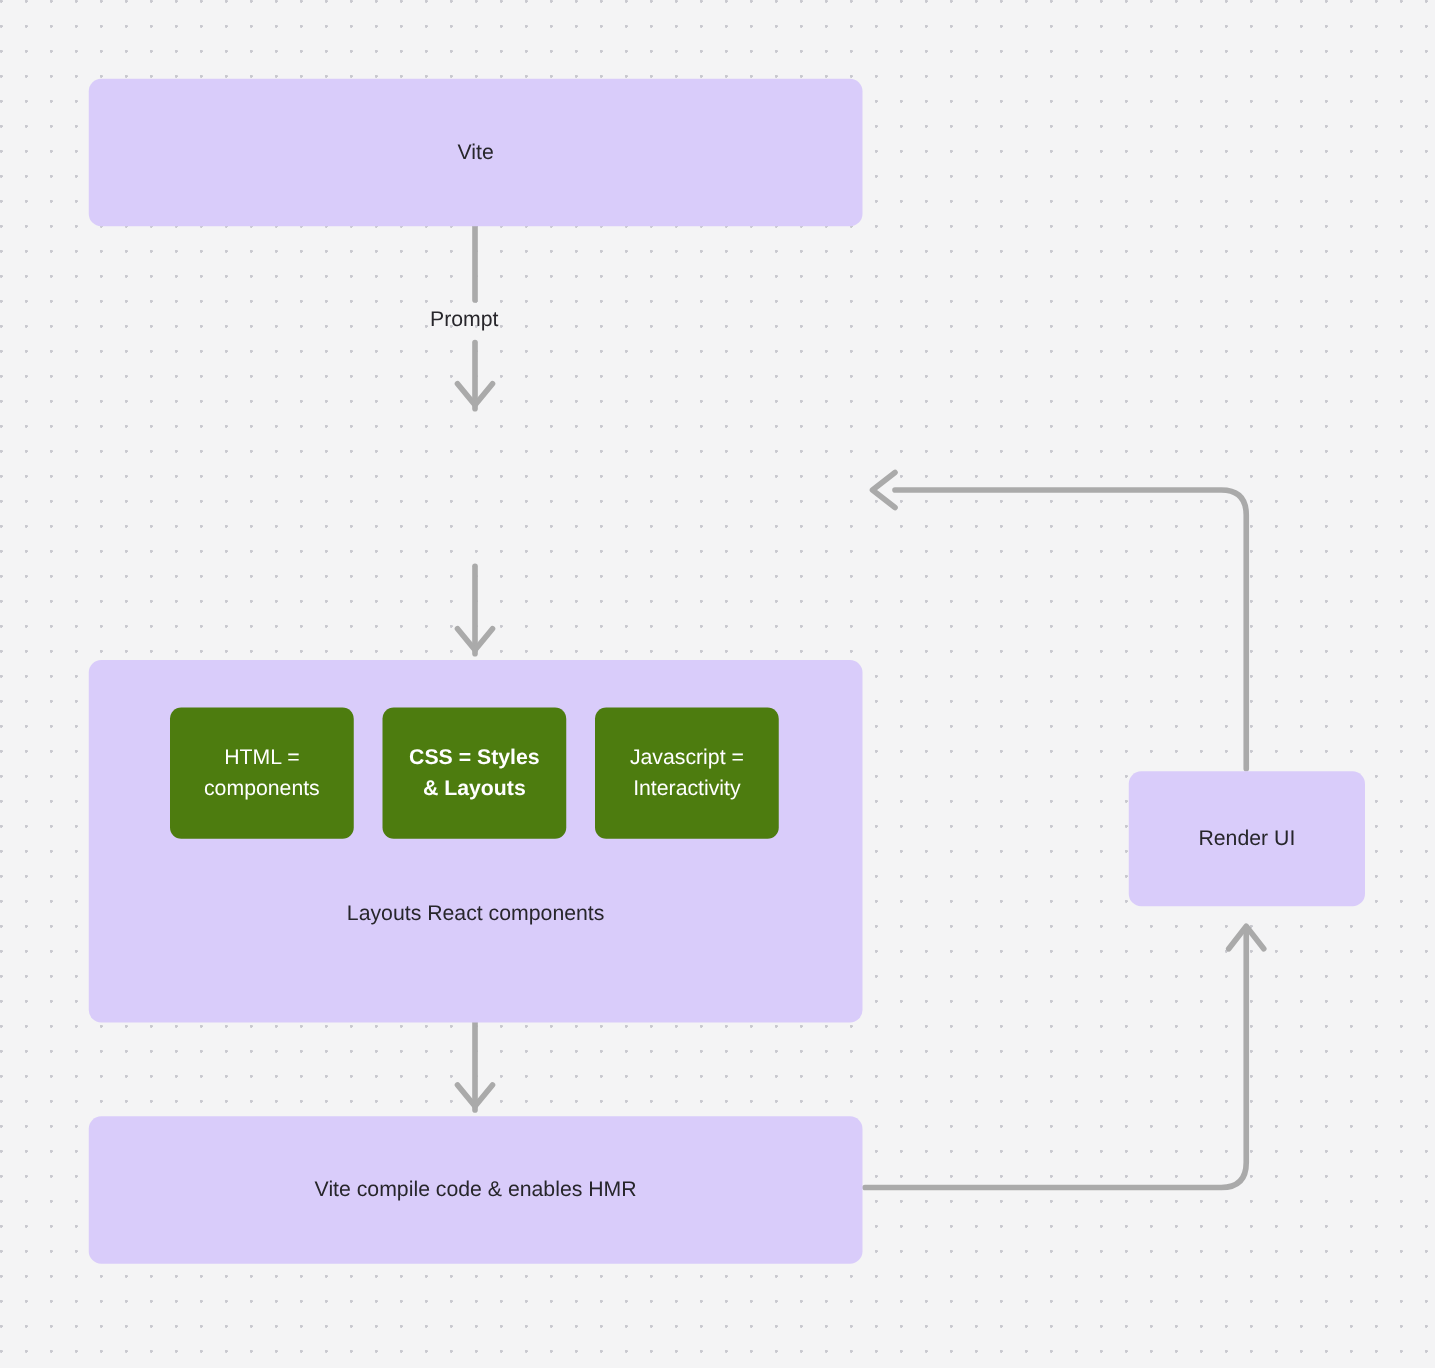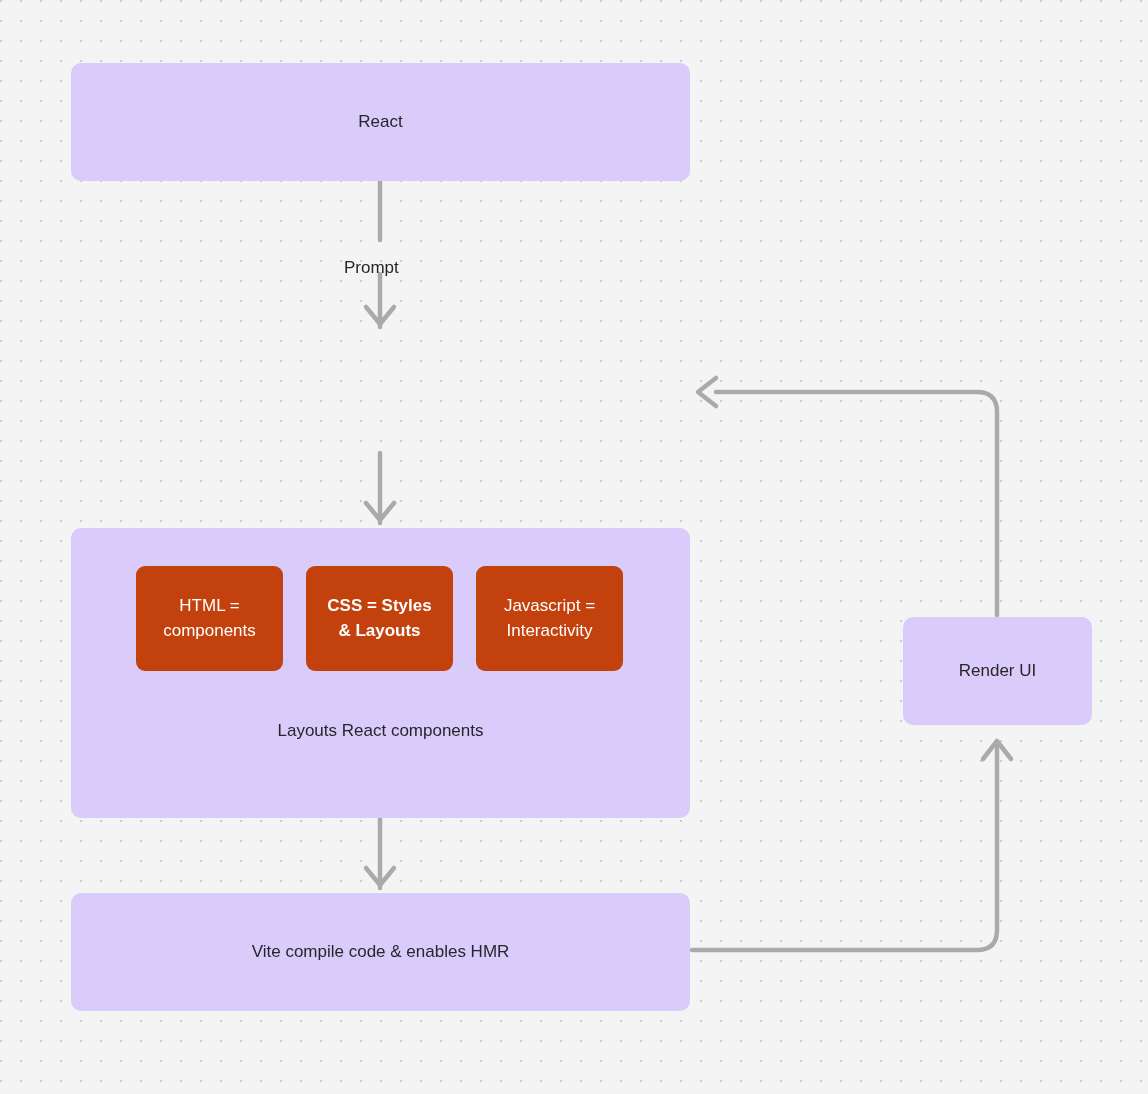--- a/index.html
+++ b/index.html
@@ -38,21 +38,21 @@
     line-height: 1.35;
     text-align: center;
   }
 
   .node.container {
     display: block;
   }
 
   .chip {
     position: absolute;
-    background: #c2410c;
+    background: #4d7c0f;
     border-radius: 9px;
     display: flex;
     align-items: center;
     justify-content: center;
     text-align: center;
     color: #ffffff;
     font-size: 17px;
     line-height: 1.42;
     padding: 4px 6px;
   }
@@ -66,21 +66,20 @@
     font-size: 17px;
   }
 
   
   .edge-label {
     position: absolute;
     font-size: 17px;
     color: #27262b;
     background: transparent;
     white-space: nowrap;
-    margin-top: 12px;
   }
 
   
   #edges {
     position: absolute;
     left: 0;
     top: 0;
     width: 1148px;
     height: 1094px;
     pointer-events: none;
@@ -119,21 +118,21 @@
     <path class="edge-head" d="M366,868 L380,885 L394,868"></path>
 
     <path class="edge-path" d="M692,950 L977,950 Q997,950 997,930 L997,742"></path>
     <path class="edge-head" d="M983,759 L997,741 L1011,759"></path>
 
     <path class="edge-path" d="M997,615 L997,412 Q997,392 977,392 L716,392"></path>
     <path class="edge-head" d="M716,378 L698,392 L716,406"></path>
   </svg>
 
   <div class="node" style="left:71px; top:63px; width:619px; height:118px;">
-    <span>React</span>
+    <span>Vite</span>
   </div>
 
   <div class="edge-label" style="left:344px; top:246px;">
     <span>Prompt</span>
   </div>
 
 
   <div class="node container" style="left:71px; top:528px; width:619px; height:290px;">
 
     <div class="chip" style="left:65px; top:38px; width:147px; height:105px;">

